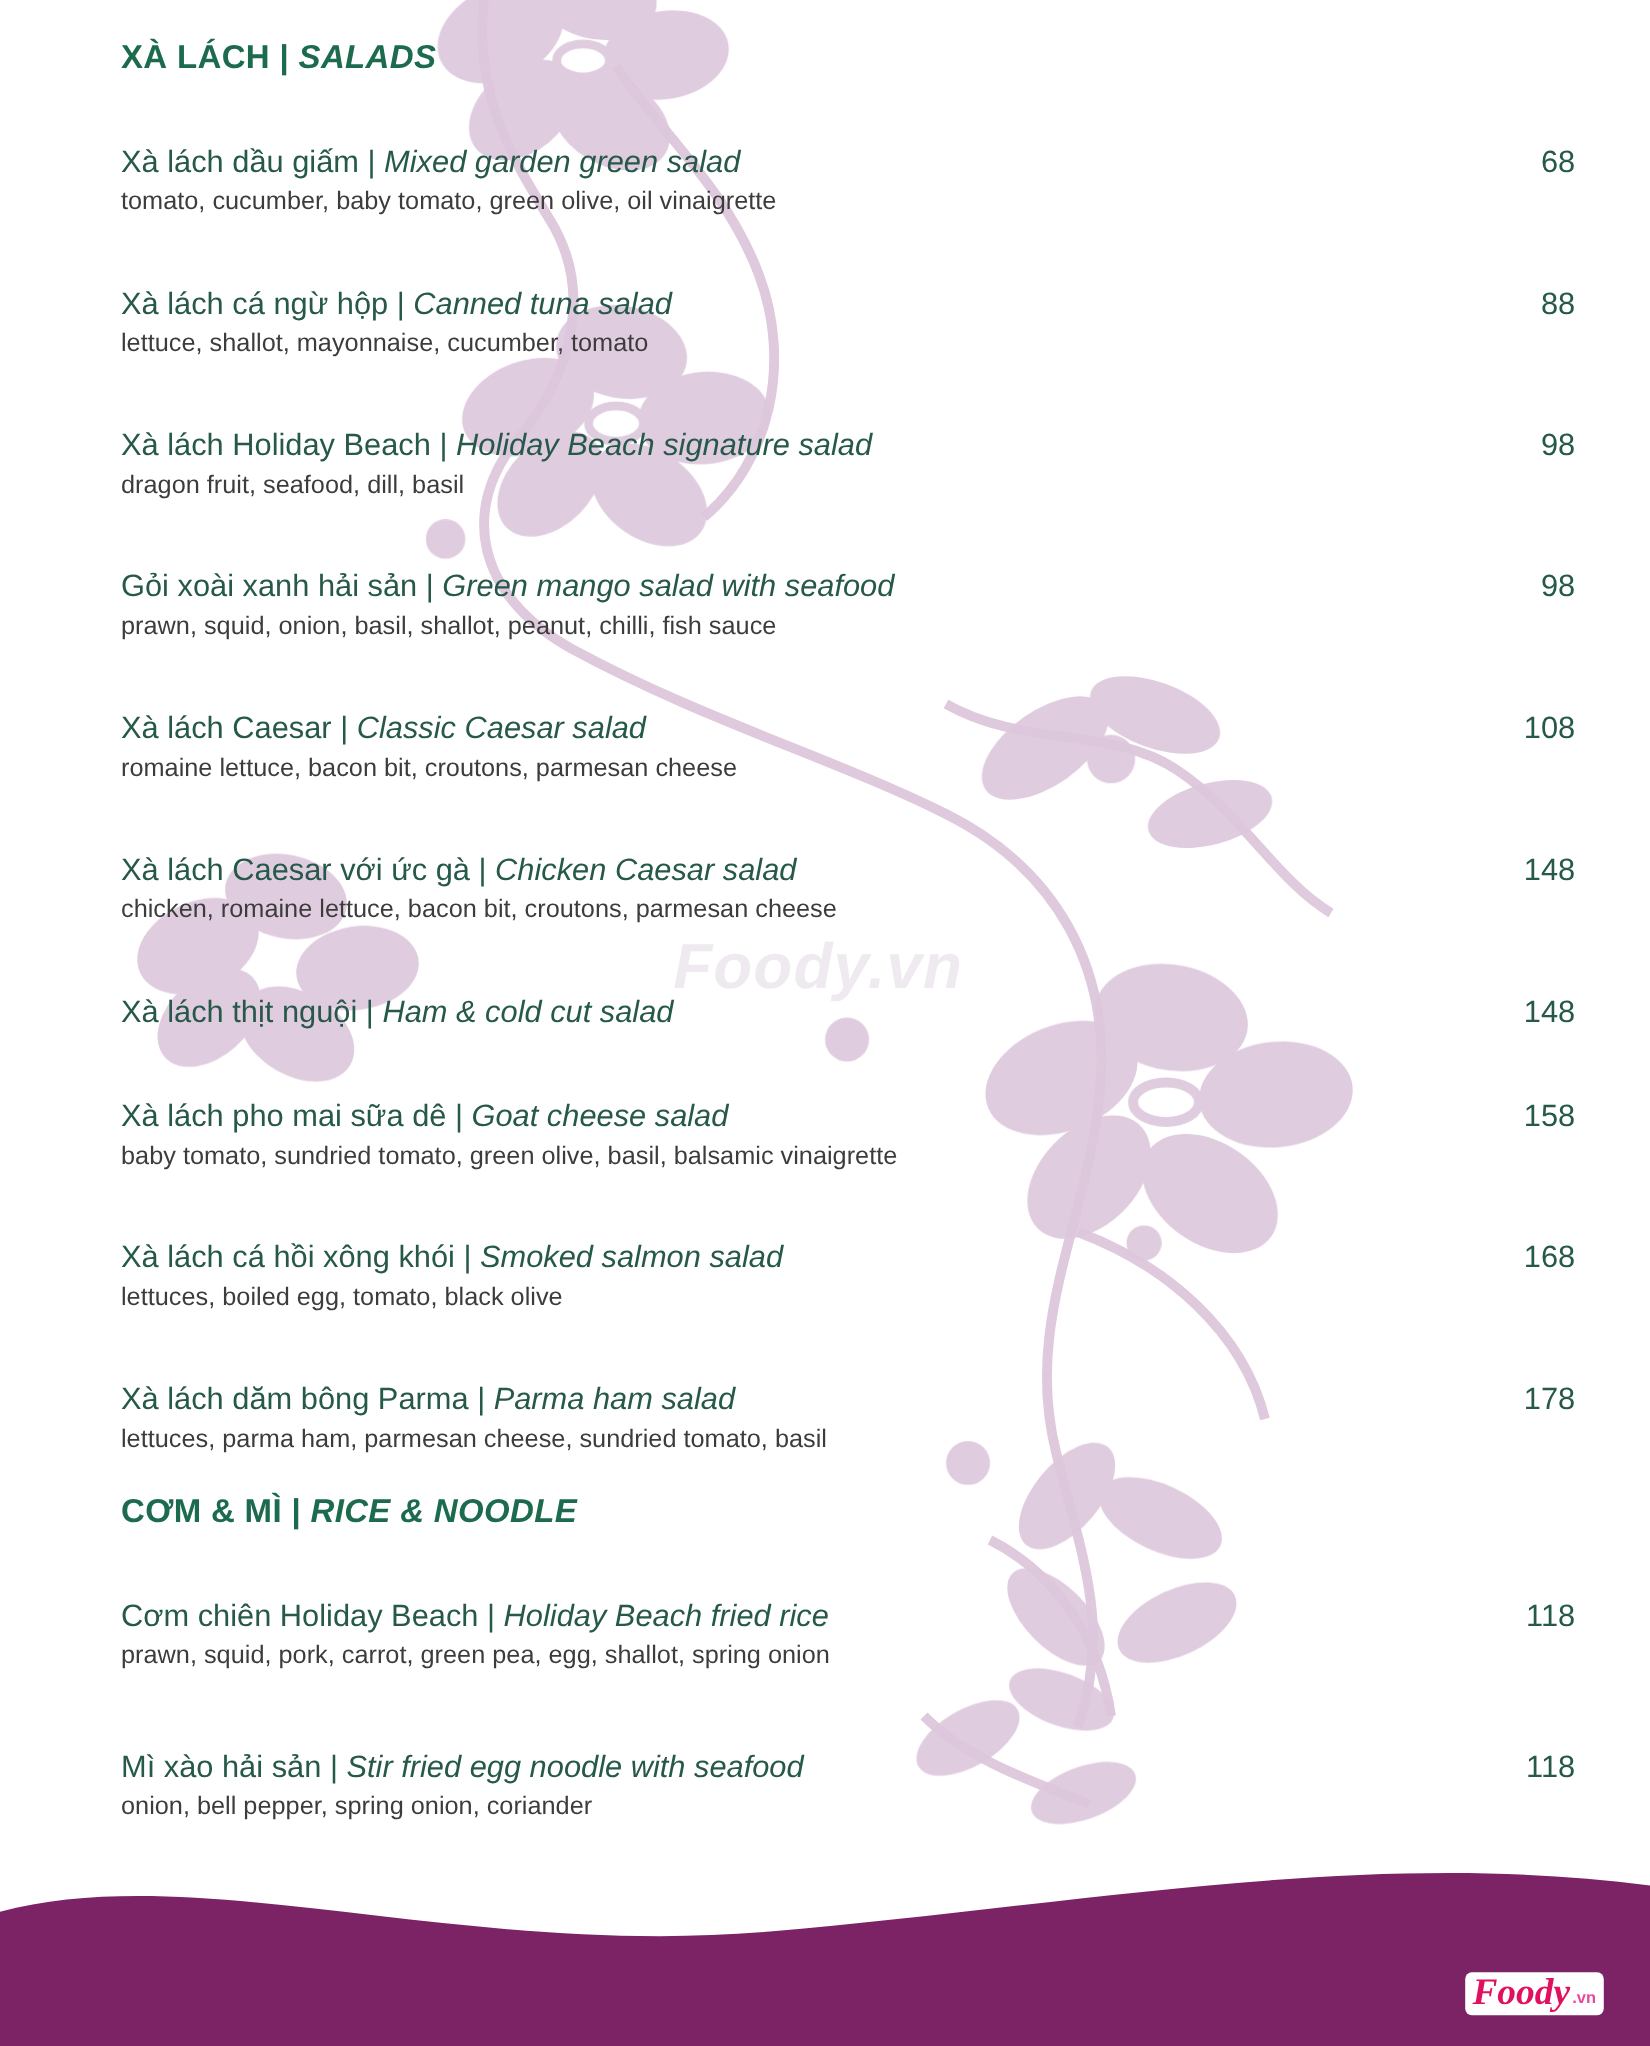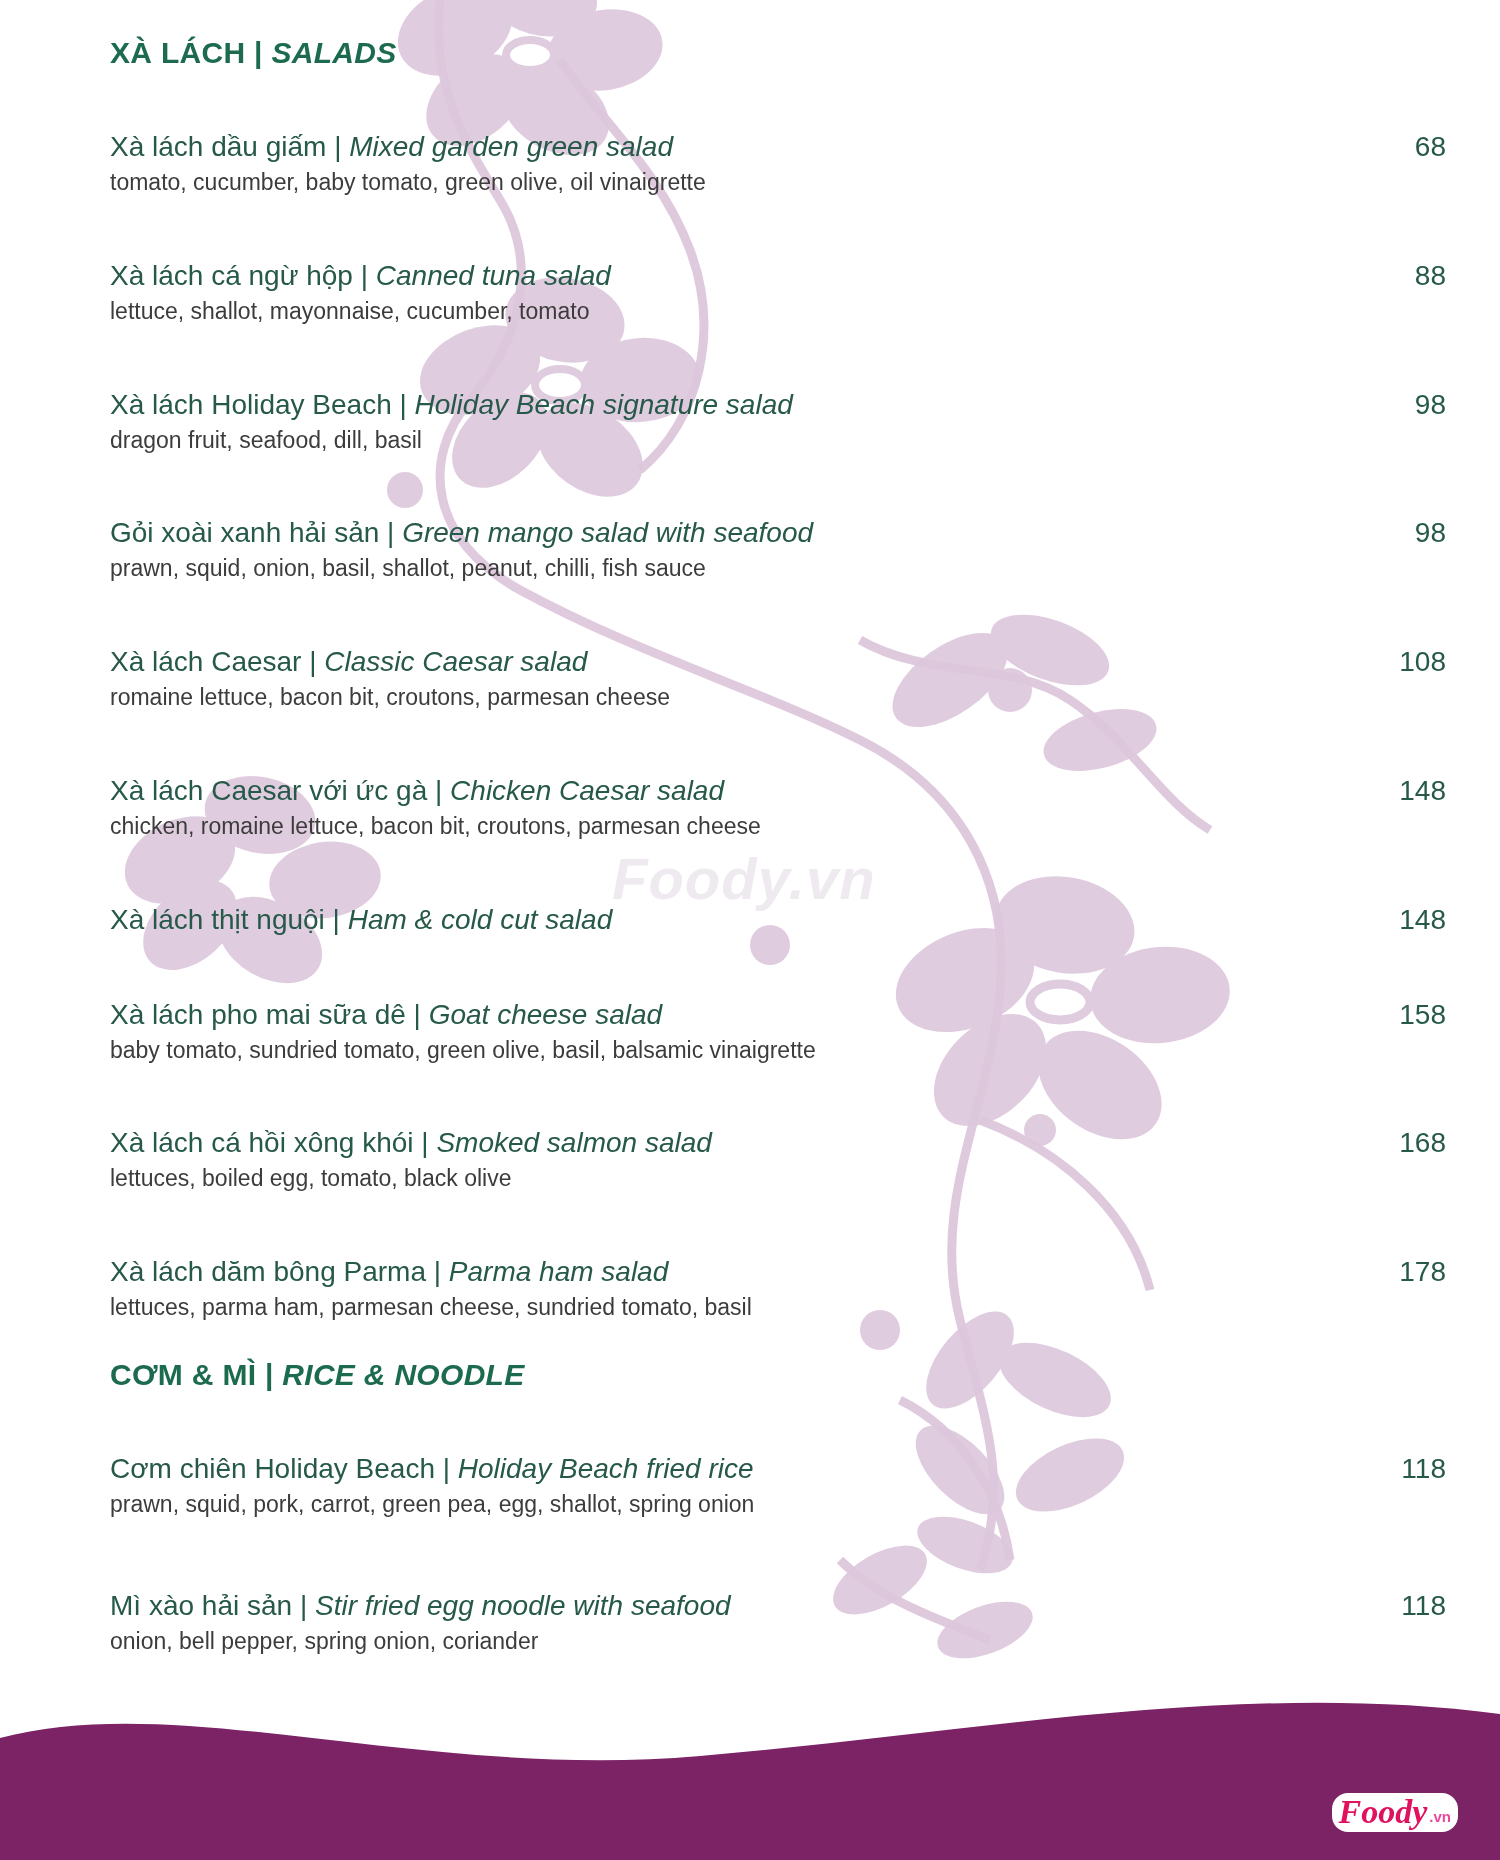--- a/index.html
+++ b/index.html
@@ -34,21 +34,21 @@
     font-weight: bold;
     font-style: italic;
     letter-spacing: 1px;
     z-index: 1;
     user-select: none;
   }
 
   #content {
     position: relative;
     z-index: 2;
-    padding: 22px 54px 0 110px;
+    padding: 22px 68px 0 110px;
     box-sizing: border-box;
   }
 
   .section-head {
     font-size: 30px;
     font-weight: bold;
     color: #1d6b4f;
     margin: 14px 0 26px 0;
     letter-spacing: 0.3px;
   }
@@ -109,21 +109,21 @@
     z-index: 3;
   }
   #footer-logo {
     position: absolute;
     right: 42px;
     bottom: 28px;
     z-index: 4;
     display: flex;
     align-items: flex-end;
     background: #ffffff;
-    border-radius: 16px;
+    border-radius: 6px;
     padding: 2px 7px 3px 7px;
   }
   #footer-logo .brand {
     font-family: "Liberation Serif", serif;
     font-size: 34px;
     font-weight: bold;
     font-style: italic;
     color: #e0115f;
     line-height: 1;
   }

